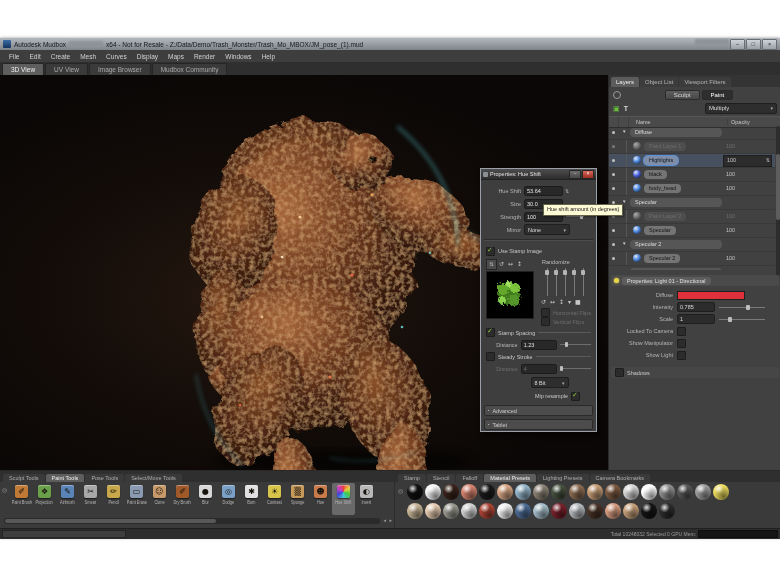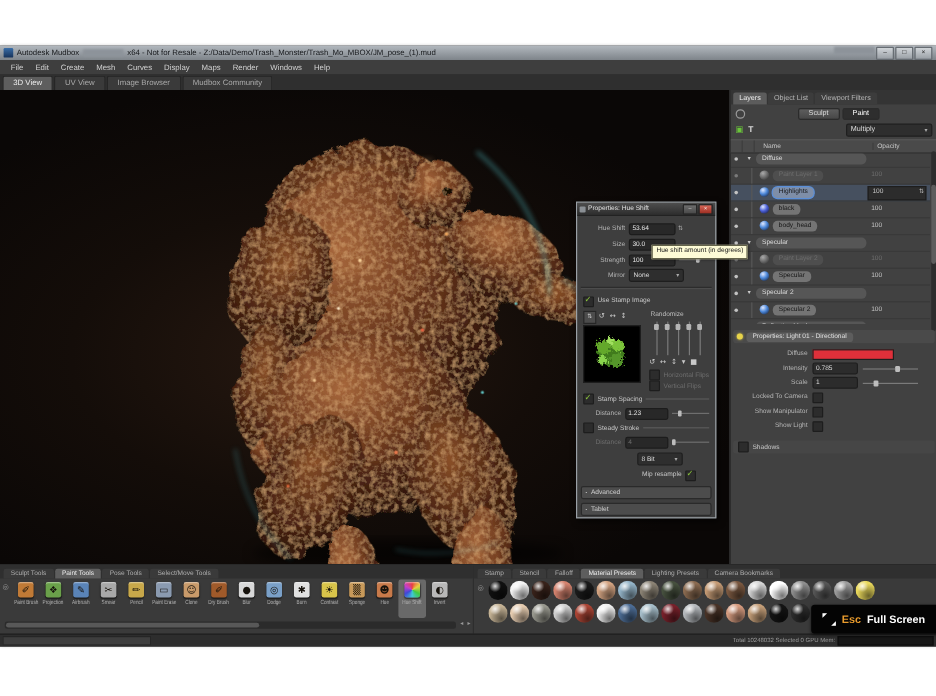--- a/index.html
+++ b/index.html
@@ -636,28 +636,20 @@
         </div>
     </div>
   </div>
 
   <div class="statusbar">
     <span class="seg"></span>
     <span class="stattext">Total 10248032   Selected 0   GPU Mem:</span>
     <span class="statinset"></span>
   </div>
 
-  <div class="escfs">
-    <span class="escico">
-        <i class="t1">◤</i>
-        <i class="t2">◢</i>
-      </span>
-    <span class="esckey">Esc</span>
-    <span class="esclabel">Full Screen</span>
-  </div>
 
   <div class="dlg">
     <div class="dtitle">
       <span class="dico"></span>
       <span class="dtext">Properties: Hue Shift</span>
       <span class="dbtns">
         <span class="dbtn">–</span>
         <span class="dbtn close">×</span>
       </span>
     </div>

